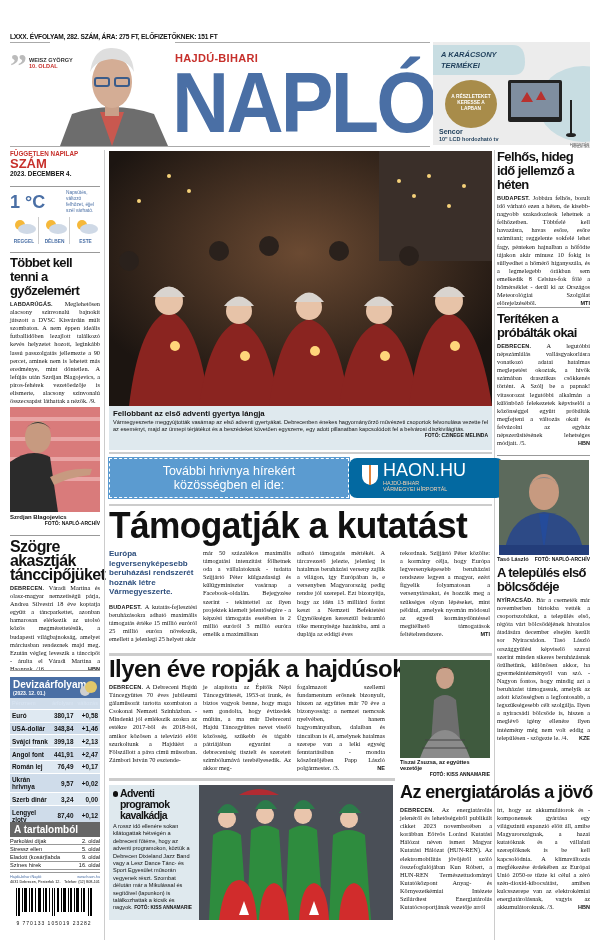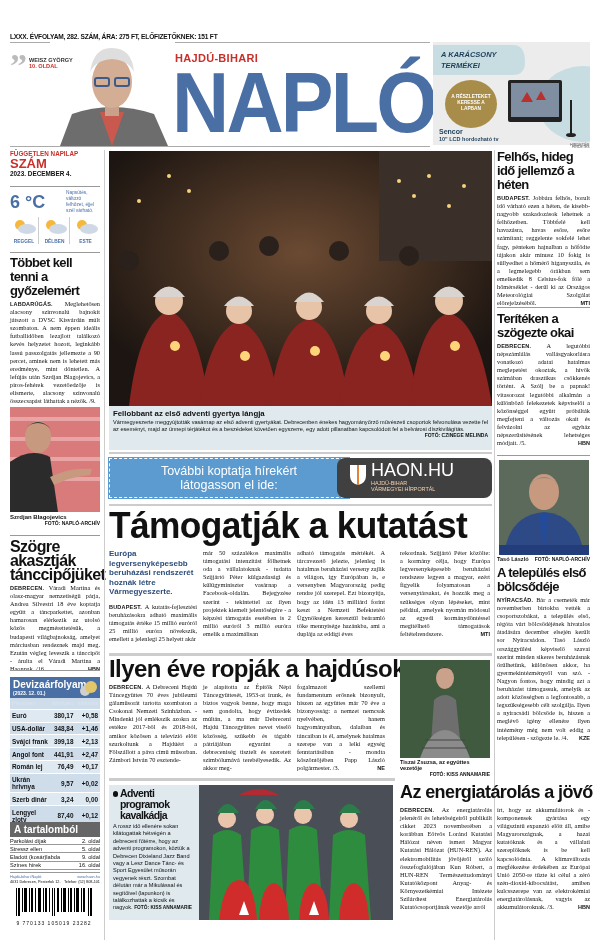--- a/index.html
+++ b/index.html
@@ -96,21 +96,21 @@
 <div class="abs sans" style="left:572px;top:145px;font-size:3.5px;color:#555">HIRDETÉS</div>
 <div class="hr" style="left:10px;top:146px;width:420px;background:#aaa"></div>
 
 <div id="date-box" class="abs">
   <div class="sans red" style="font-size:6.3px;font-weight:bold">FÜGGETLEN NAPILAP</div>
   <div class="sans red" style="font-size:13px;font-weight:900;line-height:13px">SZÁM</div>
   <div class="sans" style="font-size:6.4px;font-weight:bold">2023. DECEMBER 4.</div>
 </div>
 <div class="hr" style="left:10px;top:186px;width:90px"></div>
 <div id="weather" class="abs">
-  <div class="sans" style="position:absolute;left:0;top:2px;font-size:18px;font-weight:900;color:#4a6fa5">6 °C</div>
+  <div class="sans" style="position:absolute;left:0;top:2px;font-size:18px;font-weight:900;color:#4a6fa5">1 °C</div>
   <div class="sans" style="position:absolute;left:56px;top:0;width:34px;font-size:4.8px;line-height:6px;color:#4a6fa5">Napsütés, változó felhőzet, éjjel szél várható.</div>
   <div style="position:absolute;left:0;top:27px;width:90px;display:flex;justify-content:space-between">
     <div style="width:29px;text-align:center;border-right:1px solid #ccc">
       <svg width="26" height="18" viewBox="0 0 26 18">
           <circle cx="9" cy="8" r="5" fill="#f5b83a"></circle>
           <ellipse cx="16" cy="12" rx="9" ry="5" fill="#cfd9e6"></ellipse>
         </svg>
       <div class="sans" style="font-size:4.8px;font-weight:bold;color:#4a6fa5">REGGEL</div>
     </div>
     <div style="width:29px;text-align:center;border-right:1px solid #ccc">
@@ -347,23 +347,23 @@
 </div>
 <div id="cap1" class="abs">
   <div class="sans" style="font-size:7.8px;font-weight:bold">Fellobbant az első adventi gyertya lángja</div>
   <div class="sans" style="font-size:5.6px;line-height:7px;margin-top:1px">Vármegyeszerte meggyújtották vasárnap az első adventi gyertyákat. Debrecenben énekes hagyományőrző művészeti csoportok felvonulása vezette fel az eseményt, majd az ünnepi térjátékot és a beszédeket követően egyszerre, egy adott pillanatban kapcsolódott fel a belvárosi díszkivilágítás.</div>
   <div class="credit" style="margin-top:-1px">FOTÓ: CZINEGE MELINDA</div>
 </div>
 <div class="hrthick" style="left:109px;top:452px;width:383px;height:2px"></div>
 
 <div id="banner" class="abs">
   <div class="abs" style="left:0;top:0;width:240px;height:40px;background:#5b9bd0;border:1px dashed #fff;outline:1px solid #5b9bd0">
-    <div class="sans" style="text-align:center;color:#fff;font-size:12.5px;line-height:14px;margin-top:5px"><span>További koptatja hírekért</span><br><span>látogasson el ide:</span></div>
+    <div class="sans" style="text-align:center;color:#fff;font-size:12.5px;line-height:14px;margin-top:5px"><span>További hrivnya hírekért</span><br><span>közösségben el ide:</span></div>
   </div>
-  <div class="abs" style="left:228px;top:0;width:155px;height:40px;background:#404040;border-radius:8px">
+  <div class="abs" style="left:240px;top:0;width:155px;height:40px;background:#0369a1;border-radius:8px">
     <svg class="abs" style="left:12px;top:6px" width="18" height="22" viewBox="0 0 18 22">
         <path d="M1 1 H17 V12 Q17 19 9 21 Q1 19 1 12Z" fill="#fff"></path>
         <rect x="8" y="1" width="2" height="20" fill="#e0843c"></rect>
       </svg>
     <div class="abs sans" style="left:34px;top:2px;color:#fff;font-size:18px">HAON.HU</div>
     <div class="abs sans" style="left:34px;top:22px;color:#f6d2b2;font-size:5.4px;line-height:6px"><span>HAJDÚ-BIHAR</span><br><span>VÁRMEGYEI HÍRPORTÁL</span></div>
   </div>
 </div>
 <div class="hrthick" style="left:109px;top:504px;width:383px;height:2px"></div>
 
@@ -446,21 +446,21 @@
 <div class="abs body-txt" style="left:400px;top:806px;width:92px;font-size:6.3px;line-height:8.1px"><span class="kicker">DEBRECEN.</span> <span>Az energiatárolás jelenéről és lehetőségeiről publikált cikket 2023 novemberében a korábban Eötvös Loránd Kutatási Hálózat néven ismert Magyar Kutatási Hálózat (HUN-REN). Az elektromobilitás jövőjéről szóló összefoglalójában Kun Róbert, a HUN-REN Természettudományi Kutatóközpont Anyag- és Környezetkémiai Intézete Szilárdtest Energiatárolás Kutatócsoportjának vezetője arról</span></div>
 <div class="abs body-txt" style="left:497px;top:806px;width:93px;font-size:6.3px;line-height:8.1px"><span>írt, hogy az akkumulátorok és -komponensek gyártása egy világszintű expanzió előtt áll, amibe Magyarországnak, a hazai kutatóknak és a vállalati szereplőknek is be kell kapcsolódnia. A klímaváltozás megfékezése érdekében az Európai Unió 2050-re tűzte ki célul a zéró szén-dioxid-kibocsátást, amiben kulcsszerepe van az elektrokémiai energiatárolásnak, vagyis az akkumulátoroknak. /3.</span> <span class="sign">HBN</span></div>
 
 <div class="abs sans" style="left:570px;top:143px;font-size:3.8px;color:#555">HIRDETÉS</div>
 <div class="abs rcol" style="top:150px">
   <div class="headline" style="font-size:13px;line-height:14px">Felhős, hideg idő jellemző a héten</div>
   <div class="body-txt" style="margin-top:2px;font-size:6.3px;line-height:8.1px"><span class="kicker">BUDAPEST.</span> <span>Jobbára felhős, borult idő várható ezen a héten, de kisebb-nagyobb szakadozások lehetnek a felhőzetben. Többfelé kell havazásra, havas esőre, esőre számítani; reggelente sokfelé lehet fagy, pénteken hajnalban a hőfödte tájakon akár mínusz 10 fokig is süllyedhet a hőmérő higanyszála, és a legmelegebb órákban sem emelkedik 8 Celsius-fok fölé a hőmérséklet - derül ki az Országos Meteorológiai Szolgálat előrejelzéséből.</span> <span class="sign">MTI</span></div>
 </div>
 <div class="hr" style="left:497px;top:307px;width:93px"></div>
 <div class="abs rcol" style="top:312px">
-  <div class="headline" style="font-size:13px;line-height:14px">Terítéken a szögezte okai</div>
+  <div class="headline" style="font-size:13px;line-height:14px">Terítéken a próbálták okai</div>
   <div class="body-txt" style="margin-top:2px;font-size:6.3px;line-height:8.1px"><span class="kicker">DEBRECEN.</span> <span>A legutóbbi népszámlálás vallásgyakorlásra vonatkozó adatai hatalmas meglepetést okoztak, a hívők számában drasztikus csökkenés történt. A Szólj be a papnak! vitasorozat legutóbbi alkalmán a különböző felekezetek képviselői a közönséggel együtt próbálták megfejteni a változás okait és felvázolni az egyház népszerűsítésének lehetséges módjait. /5.</span> <span class="sign">HBN</span></div>
 </div>
 <div class="hr" style="left:497px;top:455px;width:93px"></div>
 <div class="photo" style="left:499px;top:460px;width:90px;height:95px">
   <svg width="90" height="95" viewBox="0 0 90 95">
     <rect width="90" height="95" fill="#5c6a5c"></rect>
     <path d="M5 95 Q10 55 45 52 Q80 55 85 95Z" fill="#2d4a86"></path>
     <path d="M40 54 L45 90 L50 54Z" fill="#244b9a"></path>
     <ellipse cx="45" cy="32" rx="15" ry="18" fill="#c79a80"></ellipse>
     <path d="M30 26 Q45 8 60 26 Q55 18 45 18 Q35 18 30 26Z" fill="#888"></path>

